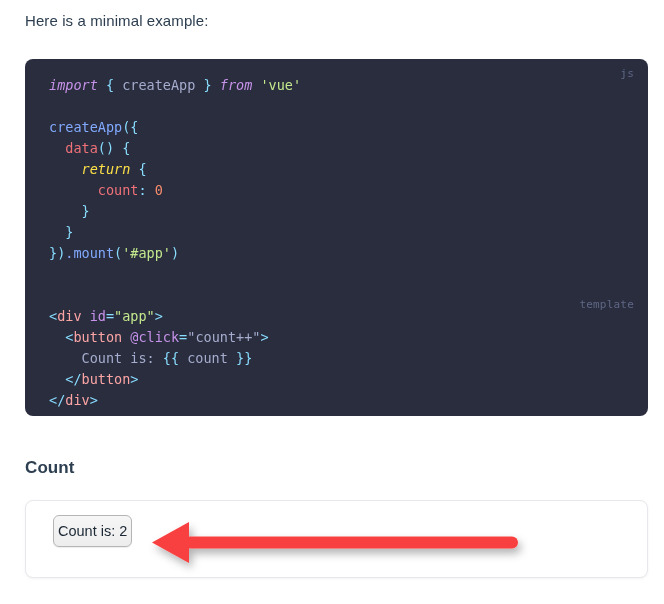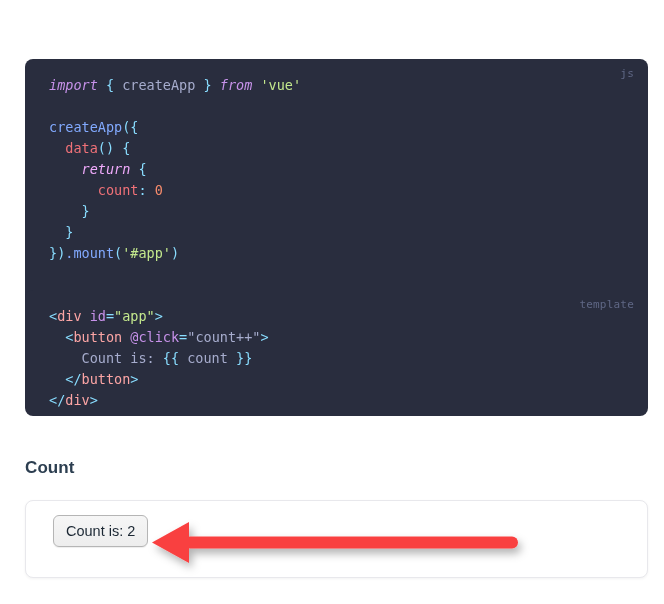--- a/index.html
+++ b/index.html
@@ -63,21 +63,21 @@
     font-family: "DejaVu Sans Mono", monospace;
     font-size: 13.5px;
     line-height: 21px;
     color: #a6accd;
     white-space: pre;
     tab-size: 2;
   }
 
   
   .t-kw       { color: #c792ea; font-style: italic; }  
-  .t-kw2      { color: #f0abfc; font-style: italic; }  
+  .t-kw2      { color: #fde047; font-style: italic; }  
   .t-punc     { color: #89ddff; }                      
   .t-var      { color: #a6accd; }                      
   .t-str      { color: #c3e88d; }                      
   .t-fn       { color: #82aaff; }                      
   .t-prop     { color: #f07178; }                      
   .t-num      { color: #f78c6c; }                      
   .t-tag      { color: #fca5a5; }                      
   .t-attr     { color: #c792ea; }                      
   .t-attrval  { color: #a6accd; }                      
   .t-text     { color: #a6accd; }                      
@@ -104,21 +104,21 @@
     background: #ffffff;
     border: 1px solid #e8e8ec;
     border-radius: 8px;
     box-shadow: 0 1px 3px rgba(0,0,0,0.05);
   }
 
   .count-button {
     position: absolute;
     left: 27px;
     top: 14px;
-    padding: 0 12px;
+    padding: 0 4px;
     height: 32px;
     line-height: 30px;
     font-family: "Liberation Sans", sans-serif;
     font-size: 14.5px;
     color: #1b2733;
     background: linear-gradient(180deg, #f6f6f6 0%, #ededed 100%);
     border: 1px solid #b5b5b5;
     border-radius: 6px;
     box-shadow: 0 1px 1px rgba(0,0,0,0.07);
     cursor: pointer;
@@ -133,20 +133,21 @@
     width: 390px;
     height: 62px;
     pointer-events: none;
   }
 </style>
 </head>
 <body>
 
 <div class="page">
 
+  <div class="intro">Here is a minimal example:</div>
 
   <div class="code-block js-block">
     <div class="lang-label">js</div>
     <pre class="code"><span class="t-kw">import</span> <span class="t-punc">{</span> <span class="t-var">createApp</span> <span class="t-punc">}</span> <span class="t-kw">from</span> <span class="t-str">'vue'</span>
 
 <span class="t-fn">createApp</span><span class="t-punc">({</span>
   <span class="t-prop">data</span><span class="t-punc">()</span> <span class="t-punc">{</span>
     <span class="t-kw2">return</span> <span class="t-punc">{</span>
       <span class="t-prop">count</span><span class="t-punc">:</span> <span class="t-num">0</span>
     <span class="t-punc">}</span>

